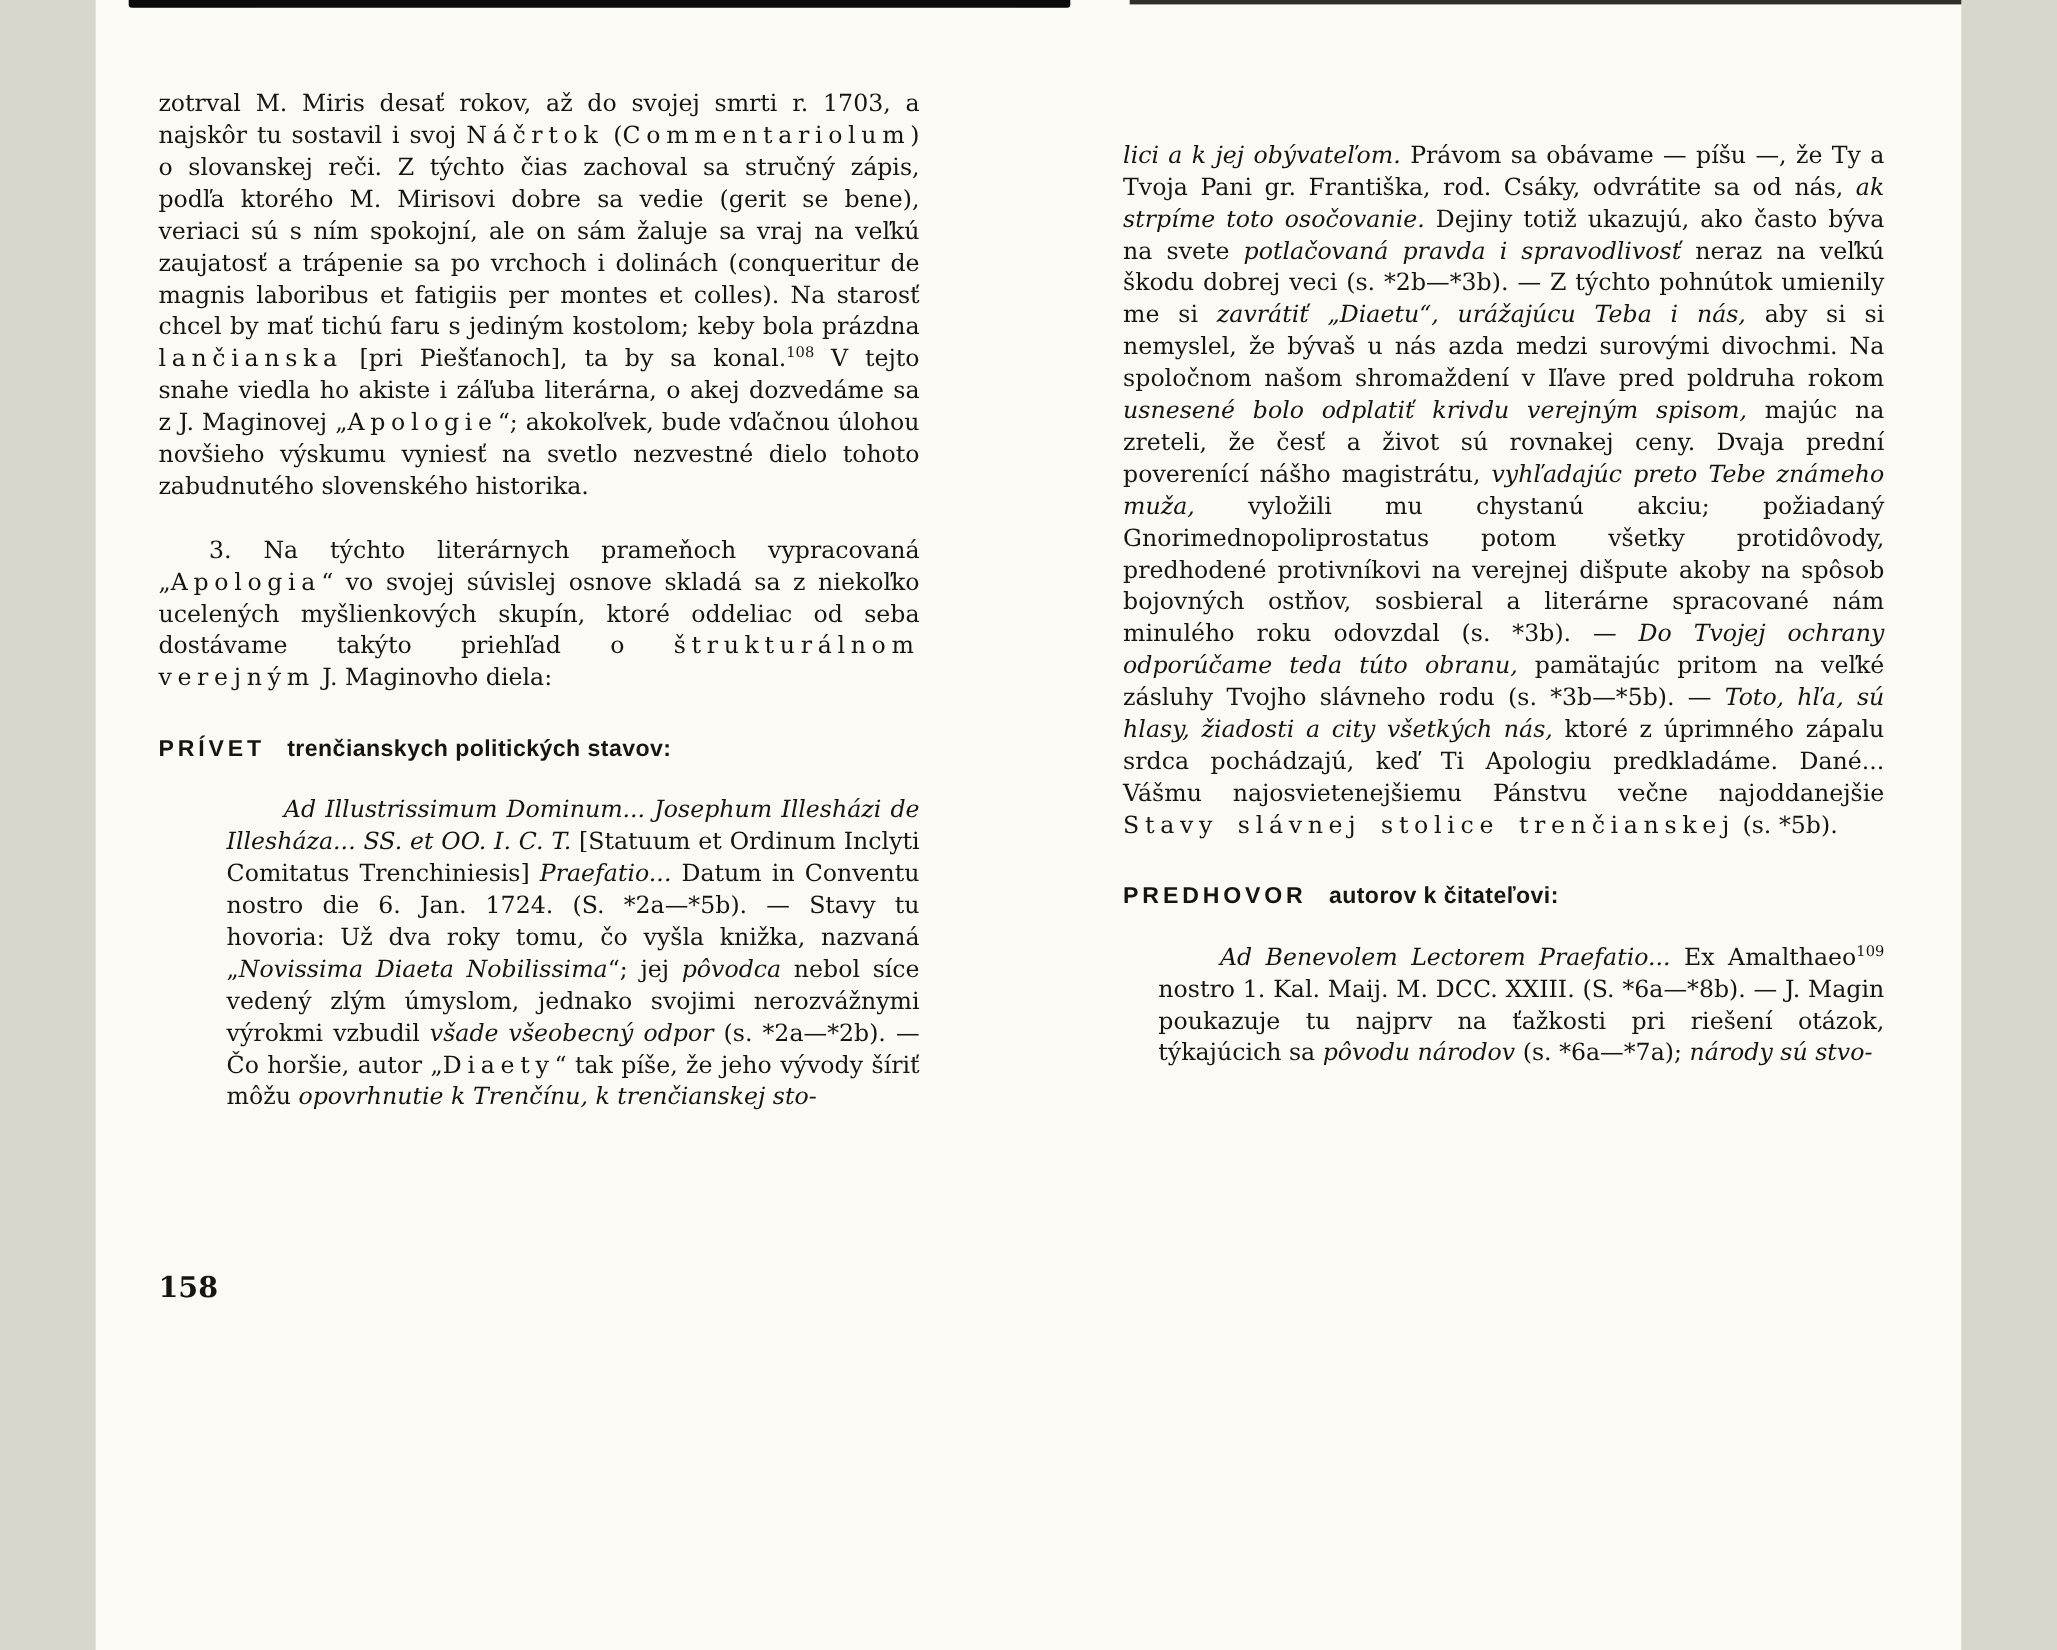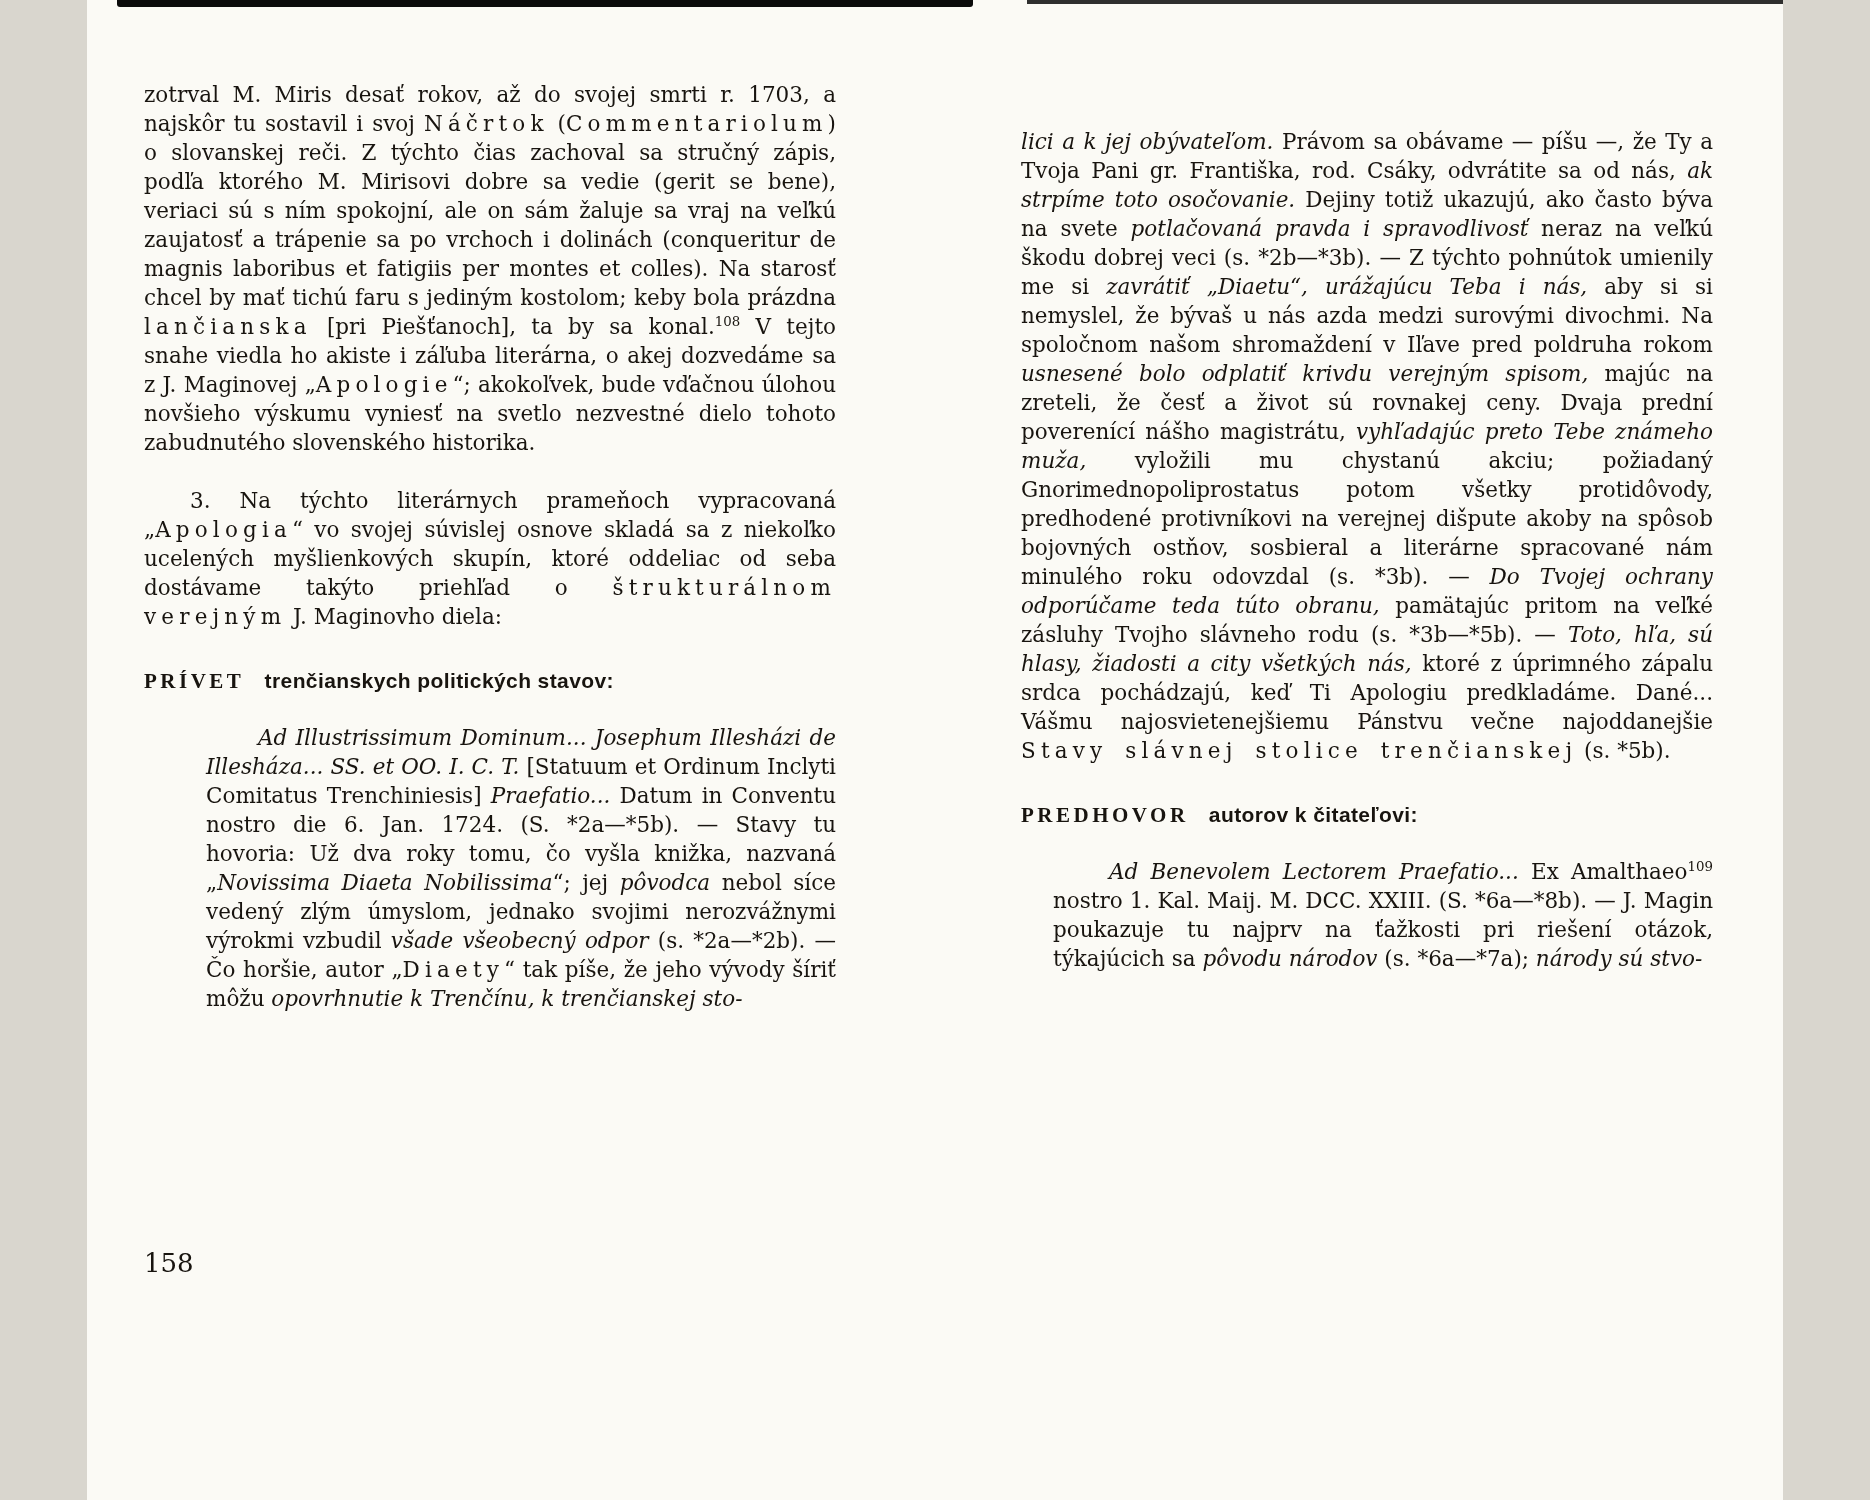--- a/index.html
+++ b/index.html
@@ -21,31 +21,31 @@
 
   .para { margin:0; }
   .gap-top { margin-top:29px; }
   .indent { text-indent:46px; }
 
   .heading {
     font-family:"Liberation Sans","DejaVu Sans",sans-serif;
     font-size:21px; font-weight:bold; letter-spacing:0.4px;
     text-align:left; margin:35px 0 0 0;
   }
-  .heading .seg-sp { letter-spacing:3.5px; word-spacing:normal; margin-right:14px;font-family:Liberation Serif, serif; }
+  .heading .seg-sp { letter-spacing:3.5px; word-spacing:normal; margin-right:14px; }
 
   .quote   { margin:27px 0 0 62px; text-indent:52px; }
   .quote-r { margin:27px 0 0 32px; text-indent:56px; }
 
   .seg-i   { font-style:italic; }
   .seg-sp  { letter-spacing:0.24em; word-spacing:0.28em; }
   .seg-sup { font-size:0.62em; vertical-align:super; line-height:0; }
 
   .pagenum {
-    position:absolute; top:1248px; font-size:26px; font-weight:normal;
+    position:absolute; top:1156px; font-size:26px; font-weight:bold;
     font-family:"DejaVu Serif","Liberation Serif",serif;
   }
   .pagenum-left  { left:57px; }
   .pagenum-right { left:903px; width:692px; text-align:right; }
 </style>
 </head>
 <body>
 
 <div class="spread">
 

